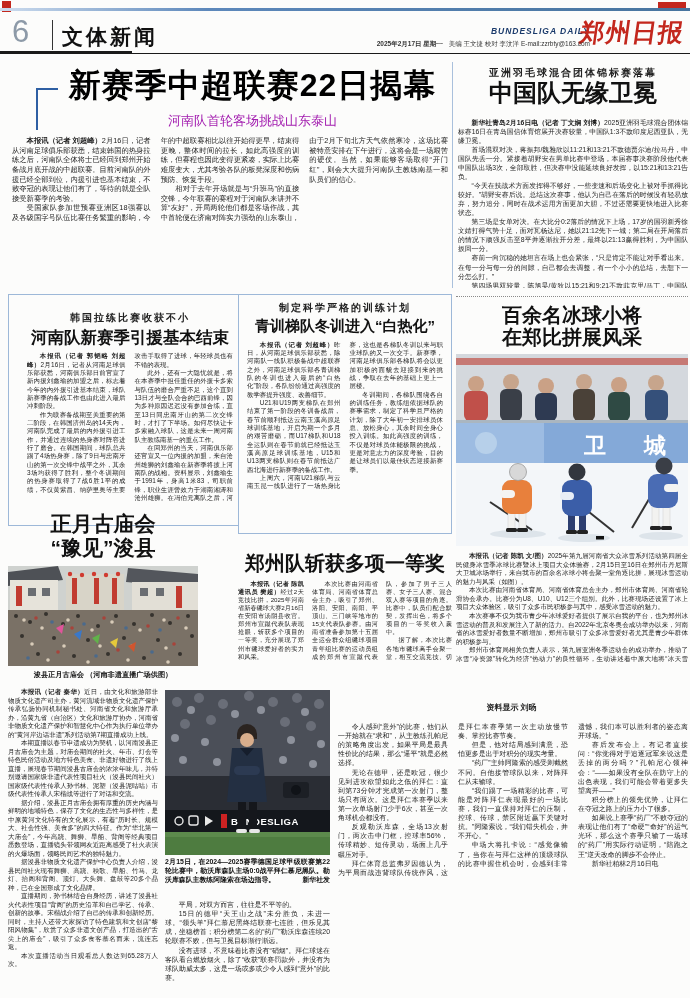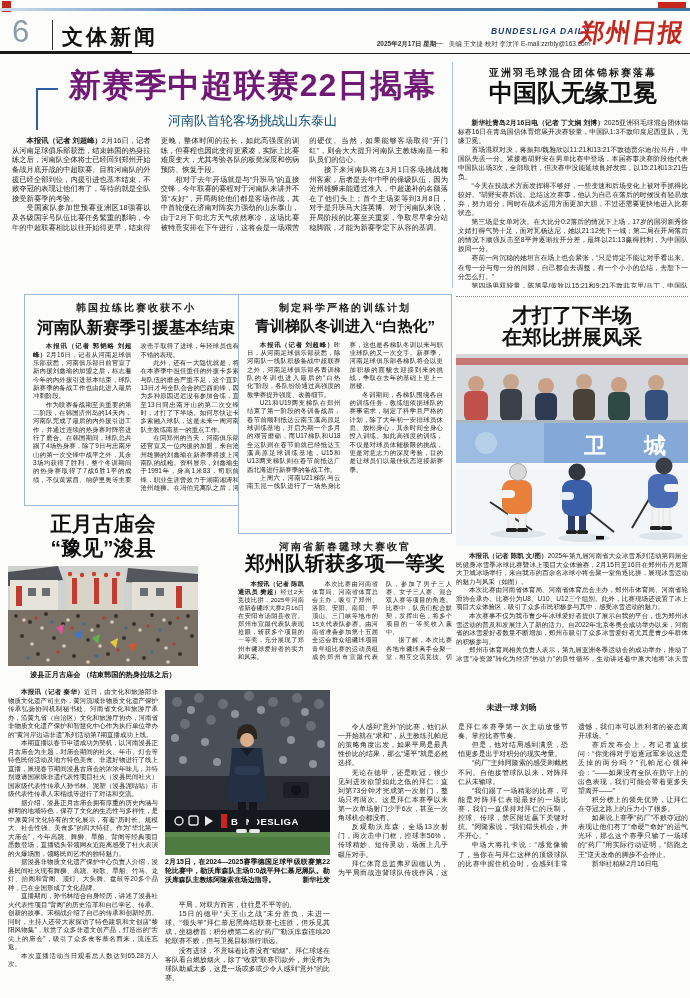--- a/index.html
+++ b/index.html
@@ -52,44 +52,43 @@
   <div id="mast-cn" class="abs">郑州日报</div>
   <div id="dateline" class="abs">
     <b>2025年2月17日 星期一</b>
     <span>美编 王文捷 校对 李汶洋</span>
     <span>E-mail:zzrbty@163.com</span>
   </div>
   <div id="header-rule" class="abs"></div>
   <div id="header-rule-thick" class="abs"></div>
 
   <div class="abs bracket" style="left:36px;top:88px;width:20px;height:40px;border-left:2.5px solid #2e5fa3;border-top:2.5px solid #2e5fa3;"></div>
-  <div class="abs headline" style="left:55px;top:68px;width:395px;font-size:32px;color:#701a75;letter-spacing:1px;">新赛季中超联赛22日揭幕</div>
-  <div class="abs" style="left:55px;top:112px;width:395px;font-size:13px;color:#0c4a6e;text-align:center;">河南队首轮客场挑战山东泰山</div>
+  <div class="abs headline" style="left:55px;top:68px;width:395px;font-size:32px;color:#000000;letter-spacing:1px;">新赛季中超联赛22日揭幕</div>
+  <div class="abs" style="left:55px;top:112px;width:395px;font-size:13px;color:#a21caf;text-align:center;">河南队首轮客场挑战山东泰山</div>
   <div class="abs body-text cols-3" style="left:12px;top:136px;width:436px;height:152px;font-size:7.3px;line-height:1.32;">
     <p><b class="lead">本报讯（记者 刘超峰）</b><span>2月16日，记者从河南足球俱乐部获悉，结束韩国的热身拉练之后，河南队全体将士已经回到郑州开始备战月底开战的中超联赛。目前河南队的外援已经全部到位，内援引进也基本结束，不败夺冠的表现让他们有了，等待的就是全队接受新赛季的考验。</span></p>
     <p>受国家队参加世预赛亚洲区18强赛以及各级国字号队伍比赛任务繁重的影响，今年的中超联赛相比以往开始得更早，结束得更晚，整体时间的拉长，如此高强度的训练，但赛程也因此变得更紧凑，实际上比赛难度变大，尤其考验各队的板凳深度和伤病预防、恢复手段。</p>
     <p>相对于去年开场就是与“升班马”的直接交锋，今年联赛的赛程对于河南队来讲并不算“友好”，开局两轮他们都是客场作战，其中首轮便在济南对阵实力强劲的山东泰山，由于2月下旬北方天气依然寒冷，这场比赛被特意安排在下午进行，这将会是一场艰苦的硬仗。当然，如果能够客场取得“开门红”，则会大大提升河南队主教练南基一和队员们的信心。</p>
-    <p>接下来河南队将在3月1日客场挑战梅州客家，后者是去年中甲的保级队伍，因为沧州雄狮未能通过准入，中超递补的名额落在了他们头上；首个主场要等到3月8日，对手是升班马大连英博。对于河南队来说，开局阶段的比赛至关重要，争取尽早拿分站稳脚跟，才能为新赛季定下从容的基调。</p>
   </div>
 
   <div class="abs vrule" style="left:452px;top:62px;height:226px;"></div>
 
   <div class="abs headline" style="left:458px;top:80px;width:230px;font-size:24px;">中国队无缘卫冕</div>
   <div class="abs kicker" style="left:458px;top:66px;width:230px;">亚洲羽毛球混合团体锦标赛落幕</div>
   <div class="abs body-text" style="left:458px;top:118px;width:230px;height:170px;font-size:6.8px;line-height:1.33;">
     <p><b class="lead">新华社青岛2月16日电（记者 丁文娴 刘博）</b><span>2025亚洲羽毛球混合团体锦标赛16日在青岛国信体育馆展开决赛较量，中国队1:3不敌印度尼西亚队，无缘卫冕。</span></p>
     <p>首场混双对决，蒋振邦/魏雅欣以11:21和13:21不敌德贾尔迪/拉马丹，中国队先丢一分。紧接着胡野安在男单比赛中登场，本届赛事决赛阶段他代表中国队出场3次，全部取胜，但决赛中没能延续良好发挥，以15:21和13:21告负。</p>
     <p>“今天在技战术方面发挥得不够好，一些变速和后场变化上被对手抓得比较好。”胡野安赛后说。总结这次赛事，他认为自己在落后的时候没有轻易放弃，努力追分，同时在战术运用方面更加大胆，不过还需要更快地进入比赛状态。</p>
     <p>第三场是女单对决。在大比分0:2落后的情况下上场，17岁的国羽新秀徐文婧打得气势十足，面对瓦杨达尼，她以21:12先下一城；第二局在开局落后的情况下顽强反击至8平并逐渐拉开分差，最终以21:13赢得胜利，为中国队扳回一分。</p>
     <p>赛前一向沉稳的她坦言在场上也会紧张，“只是肯定不能让对手看出来。在每一分与每一分的间隙，自己都会去调整，有一个小小的总结，去想下一分怎么打。”</p>
     <p>第四场男双较量，陈旭昊/黄狄以15:21和9:21不敌菲克里/马丁，中国队以大比分1:3告负，获得亚军。</p>
 
   </div>
 
-  <div class="abs box" style="left:8px;top:294px;width:222px;height:210px;padding:0;margin-left:16px;">
+  <div class="abs box" style="left:8px;top:294px;width:222px;height:210px;padding:10px;">
     <div class="kicker" style="margin-top:6px;">韩国拉练比赛收获不小</div>
     <div class="headline" style="font-size:16.5px;margin-top:3px;">河南队新赛季引援基本结束</div>
     <div class="body-text cols-2" style="margin:6px 8px 0 8px;height:158px;font-size:6.4px;line-height:1.3;">
       <p><b class="lead">本报讯（记者 郭韬略 刘超峰）</b><span>2月16日，记者从河南足球俱乐部获悉，河南俱乐部日前官宣了新内援刘鑫瑜的加盟之后，标志着今年的内外援引进基本结束，球队新赛季的备战工作也由此进入最后冲刺阶段。</span></p>
       <p>作为联赛备战期至关重要的第二阶段，在韩国济州岛的14天内，河南队完成了最后的内外援引进工作，并通过连续的热身赛对阵容进行了磨合。在韩国期间，球队总共踢了4场热身赛，除了9日与忠南牙山的第一次交锋中战平之外，其余3场均获得了胜利，整个冬训期间的热身赛取得了7战6胜1平的成绩，不仅黄紫昌、纳萨里奥等主要攻击手取得了进球，年轻球员也有不错的表现。</p>
       <p>此外，还有一大隐忧就是，将在本赛季中担任重任的外援卡多索与队伍的磨合严重不足，这个直到13日才与全队会合的巴西前锋，因为多种原因迟迟没有参加合练，直至13日同忠南牙山的第二次交锋时，才打了下半场。如何尽快让卡多索融入球队，这是未来一周河南队主教练南基一的重点工作。</p>
       <p>在回郑州的当天，河南俱乐部还官宣又一位内援的加盟，来自沧州雄狮的刘鑫瑜在新赛季将披上河南队的战袍。资料显示，刘鑫瑜生于1991年，身高1米83，司职前锋，职业生涯曾效力于湖南湘涛和沧州雄狮。在冯伯元离队之后，河南队也确实需要一名高中锋作为锋线的有力补充。</p>
     </div>
   </div>
 
@@ -99,21 +98,21 @@
     <div class="body-text cols-2" style="margin:6px 8px 0 8px;height:186px;font-size:6.4px;line-height:1.3;">
       <p><b class="lead">本报讯（记者 刘超峰）</b><span>昨日，从河南足球俱乐部获悉，除河南队一线队积极备战中超联赛之外，河南足球俱乐部各青训梯队的冬训也进入最后的“白热化”阶段，各队纷纷通过高强度的教学赛提升强度、改善细节。</span></p>
       <p>U21和U19两支梯队在郑州结束了第一阶段的冬训备战后，春节前顺利抵达云南玉溪高原足球训练基地，开启为期一个多月的艰苦磨砺，而U17梯队和U18全运队则在春节前就已经抵达玉溪高原足球训练基地，U15和U13两支梯队则在春节前抵达广西北海进行新赛季的备战工作。</p>
       <p>上周六，河南U21梯队与云南玉昆一线队进行了一场热身比赛，这也是各梯队冬训以来与职业球队的又一次交手。新赛季，河南足球俱乐部各梯队将会以更加积极的面貌去迎接到来的挑战，争取在去年的基础上更上一层楼。</p>
       <p>冬训期间，各梯队围绕各自的训练任务，教练组依据球队的赛事需求，制定了科学且严格的计划，除了大年初一安排球员休息、放松身心，其余时间全身心投入训练。如此高强度的训练，不仅是对球员体能极限的挑战，更是对意志力的深度考验，目的是让球员们以最佳状态迎接新赛季。</p>
     </div>
   </div>
 
   <div class="abs dotted" style="left:456px;top:296px;width:232px;height:0;"></div>
   <div class="abs headline" style="left:456px;top:304px;width:232px;font-size:20px;">
-    <div>才打了下半场</div>
+    <div>百余名冰球小将</div>
     <div>在郑比拼展风采</div>
   </div>
   <div class="abs" style="left:456px;top:354px;width:232px;height:192px;">
     <svg viewBox="0 0 232 192" width="232" height="192">
       <rect width="232" height="192" fill="#e9ebee"></rect>
       <rect y="0" width="232" height="68" fill="#d4d8dd"></rect>
       <rect y="4" width="232" height="7" fill="#c25a50" opacity="0.75"></rect>
       <g>
         <circle cx="20" cy="30" r="8" fill="#caa186"></circle>
           <rect x="8" y="37" width="24" height="30" rx="6" fill="#c0504a"></rect>
@@ -267,40 +266,39 @@
         <polygon points="48,62 56,58 54,68" fill="#e0549a"></polygon>
         <polygon points="66,68 74,64 72,74" fill="#3a78c9"></polygon>
         <polygon points="84,72 92,68 90,78" fill="#61b24a"></polygon>
         <polygon points="102,76 110,72 108,82" fill="#e5c93b"></polygon>
         <polygon points="120,80 128,76 126,86" fill="#d0552f"></polygon>
       </g>
     </svg>
   </div>
   <div class="abs caption" style="left:10px;top:670px;width:186px;font-size:7.2px;text-align:center;">
     <span>浚县正月古庙会</span>
-    <span>（结束韩国的热身拉练之后）</span>
+    <span>（河南非遗直播广场供图）</span>
   </div>
   <div class="abs body-text" style="left:8px;top:688px;width:150px;height:306px;font-size:6.5px;line-height:1.31;">
     <p><b class="lead">本报讯（记者 秦华）</b><span>近日，由文化和旅游部非物质文化遗产司主办，黄河流域非物质文化遗产保护传承弘扬协同机制秘书处、河南省文化和旅游厅承办，沿黄九省（自治区）文化和旅游厅协办，河南省非物质文化遗产保护和智慧化中心作为执行单位举办的“黄河岸边话非遗”系列活动第7期直播成功上线。</span></p>
     <p>本期直播以春节申遗成功为契机，以河南浚县正月古庙会为主题，对庙会期间的社火、年市、灯会等特色民俗活动及地方特色美食、非遗好物进行了线上直播，展现春节期间浚县古庙会的浓浓年味儿，并特别邀请国家级非遗代表性项目社火（浚县民间社火）国家级代表性传承人孙书林、泥塑（浚县泥咕咕）市级代表性传承人宋楷战等进行了对话和交流。</p>
     <p>据介绍，浚县正月古庙会拥有厚重的历史内涵与鲜明的地域特色，保存了文化的生态性与多样性，是中原黄河文化特有的文化展示，有着“历时长、规模大、社会性强、美食多”的四大特征。作为“华北第一大庙会”，今年高跷、舞狮、旱船、背阁等经典项目悉数登场，直播镜头带领网友近距离感受了社火表演的火爆场面，领略民间艺术的独特魅力。</p>
     <p>据浚县非物质文化遗产保护中心负责人介绍，浚县民间社火现有舞狮、高跷、秧歌、旱船、竹马、龙灯、抬阁和背阁、顶灯、大头舞、盘鼓等20多个品种，已在全国形成了文化品牌。</p>
     <p>直播期间，孙书林结合自身经历，讲述了浚县社火代表性项目“背阁”的历史沿革和自己学艺、传承、创新的故事。宋楷战介绍了自己的传承和创新经历。同时，主持人还带大家探访了特色建筑和文创店“黎阳风物集”，欣赏了众多非遗文创产品，打造出的“舌尖上的庙会”，吸引了众多食客慕名而来，流连忘返。</p>
     <p>本次直播活动当日观看总人数达到65.28万人次。</p>
   </div>
 
-  <div class="abs kicker" style="left:238px;top:540px;width:214px;">河南省新春毽球大赛收官</div>
   <div class="abs headline" style="left:238px;top:552px;width:214px;font-size:20px;">郑州队斩获多项一等奖</div>
   <div class="abs body-text cols-3" style="left:238px;top:580px;width:214px;height:84px;font-size:6.2px;line-height:1.3;column-gap:8px;">
     <p><b class="lead">本报讯（记者 陈凯 通讯员 樊超）</b><span>经过2天竞技比拼，2025年河南省新春毽球大赛2月16日在安阳市汤阴县收官。郑州市宣蹴代表队表现抢眼，斩获多个项目的一等奖，充分展现了郑州市毽球爱好者的实力和风采。</span></p>
     <p>本次比赛由河南省体育局、河南省体育总会主办，吸引了郑州、洛阳、安阳、南阳、平顶山、三门峡等地市的15支代表队参赛。由河南省准备参加第十五届全运会群众组毽球项目青年组比赛的运动员组成的郑州市宣蹴代表队，参加了男子三人赛、女子三人赛、混合双人赛等项目的角逐。比赛中，队员们配合默契，发挥出色，将多个项目的一等奖收入囊中。</p>
     <p>据了解，本次比赛各地市毽球高手会聚一堂，相互交流竞技、切磋球技，特别是参加第十五届全运会群众组毽球项目青年组、中年组比赛的队伍也积极参与其中，通过比赛提升实力、历练队伍、积累经验，取得了不错的效果。</p>
   </div>
 
-  <div class="abs" style="left:335px;top:702px;width:353px;font-size:8px;font-weight:bold;text-align:center;color:#222;">未进一球 刘旸</div>
+  <div class="abs" style="left:335px;top:702px;width:353px;font-size:8px;font-weight:bold;text-align:center;color:#222;">资料显示 刘旸</div>
 
   <div class="abs" style="left:165px;top:690px;width:165px;height:165px;">
     <svg viewBox="0 0 165 165" width="165" height="165">
       <rect width="165" height="165" fill="#4b4f58"></rect>
       <g fill="#6a6e78">
         <circle cx="12" cy="12" r="5"></circle>
           <circle cx="34" cy="8" r="5"></circle>
           <circle cx="58" cy="14" r="5"></circle>
           <circle cx="84" cy="6" r="5"></circle>
         <circle cx="108" cy="12" r="5"></circle>

